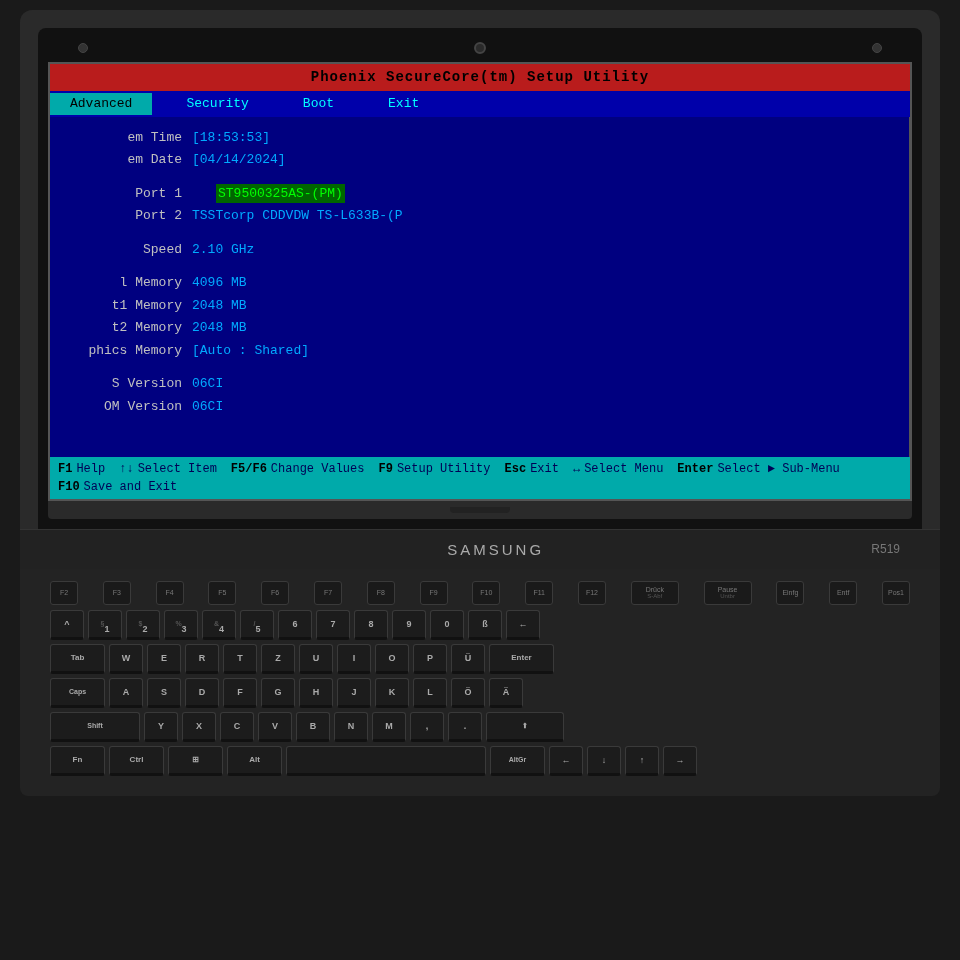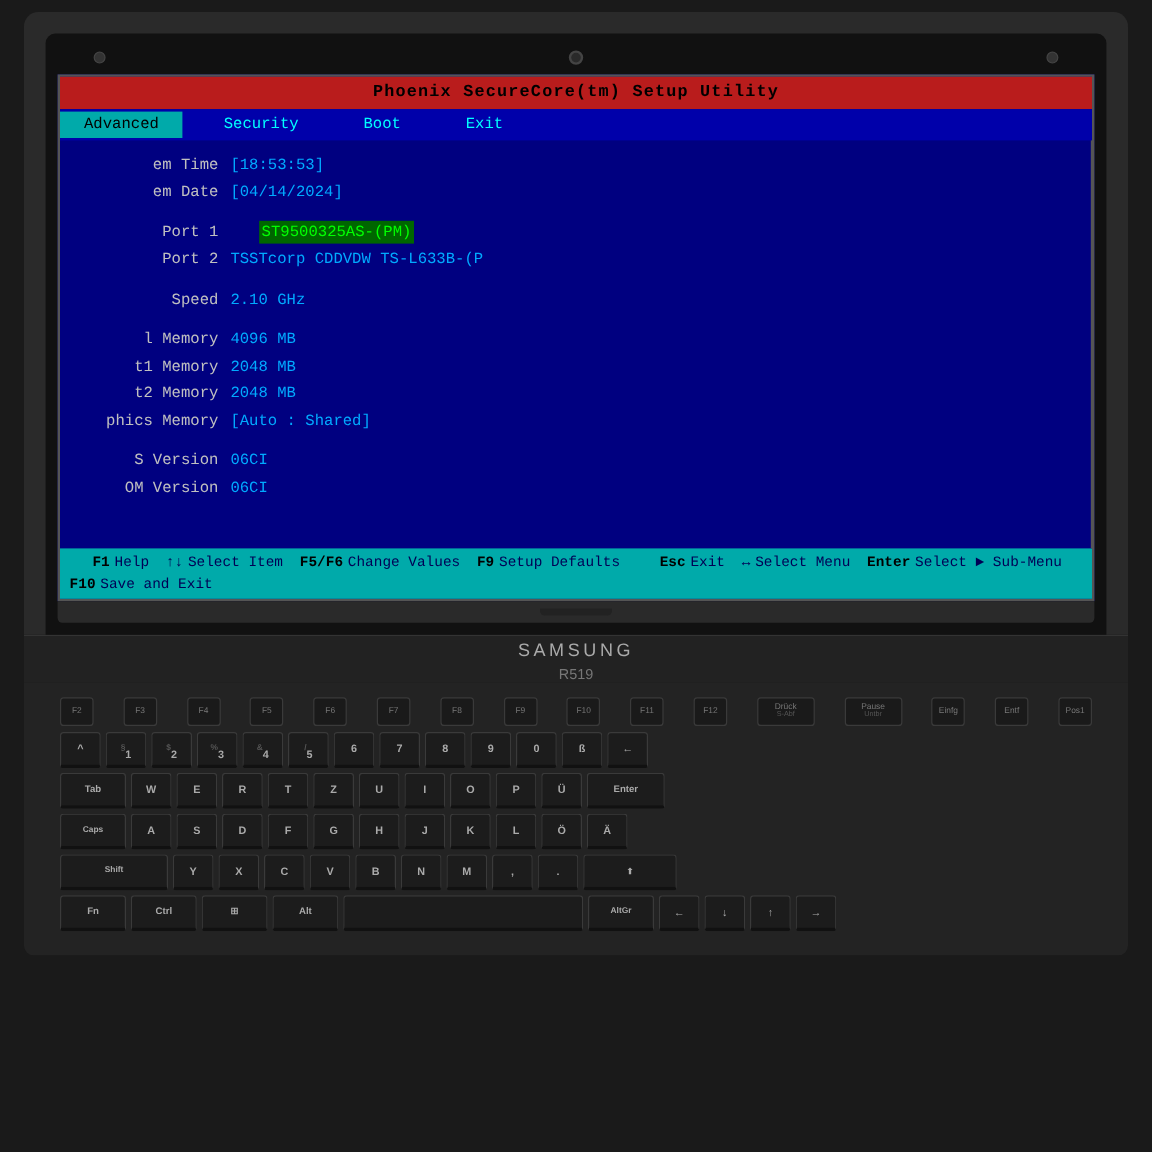--- a/index.html
+++ b/index.html
@@ -167,21 +167,20 @@
     .status-item {
       display: flex;
       align-items: center;
       margin-right: 12px;
       white-space: nowrap;
     }
     .status-key {
       color: #000;
       font-weight: bold;
       margin-right: 4px;
-      margin-left: 19px;
     }
     .status-arrow {
       color: #000055;
       margin-right: 4px;
     }
     .status-desc {
       color: #000055;
       margin-right: 2px;
     }
     .status-fkey {
@@ -210,21 +209,20 @@
     
     .samsung-bar {
       width: 920px;
       background: #222;
       height: 40px;
       display: flex;
       align-items: center;
       justify-content: space-between;
       padding: 0 40px;
       border-top: 1px solid #333;
-      flex-direction: column;
     }
     .samsung-logo {
       color: #aaa;
       font-size: 15px;
       font-family: Arial, sans-serif;
       letter-spacing: 3px;
       font-weight: 300;
     }
     .model-number {
       color: #777;
@@ -396,21 +394,21 @@
         <span class="status-item">
           <span class="status-arrow">↑↓</span>
           <span class="status-desc">Select Item</span>
         </span>
         <span class="status-item">
           <span class="status-fkey">F5/F6</span>
           <span class="status-desc">Change Values</span>
         </span>
         <span class="status-item">
           <span class="status-fkey">F9</span>
-          <span class="status-desc">Setup Defaults</span>
+          <span class="status-desc">Setup Utility</span>
         </span>
         <br style="width:100%">
         <span class="status-item">
           <span class="status-key">Esc</span>
           <span class="status-desc">Exit</span>
         </span>
         <span class="status-item">
           <span class="status-arrow">↔</span>
           <span class="status-desc">Select Menu</span>
         </span>

